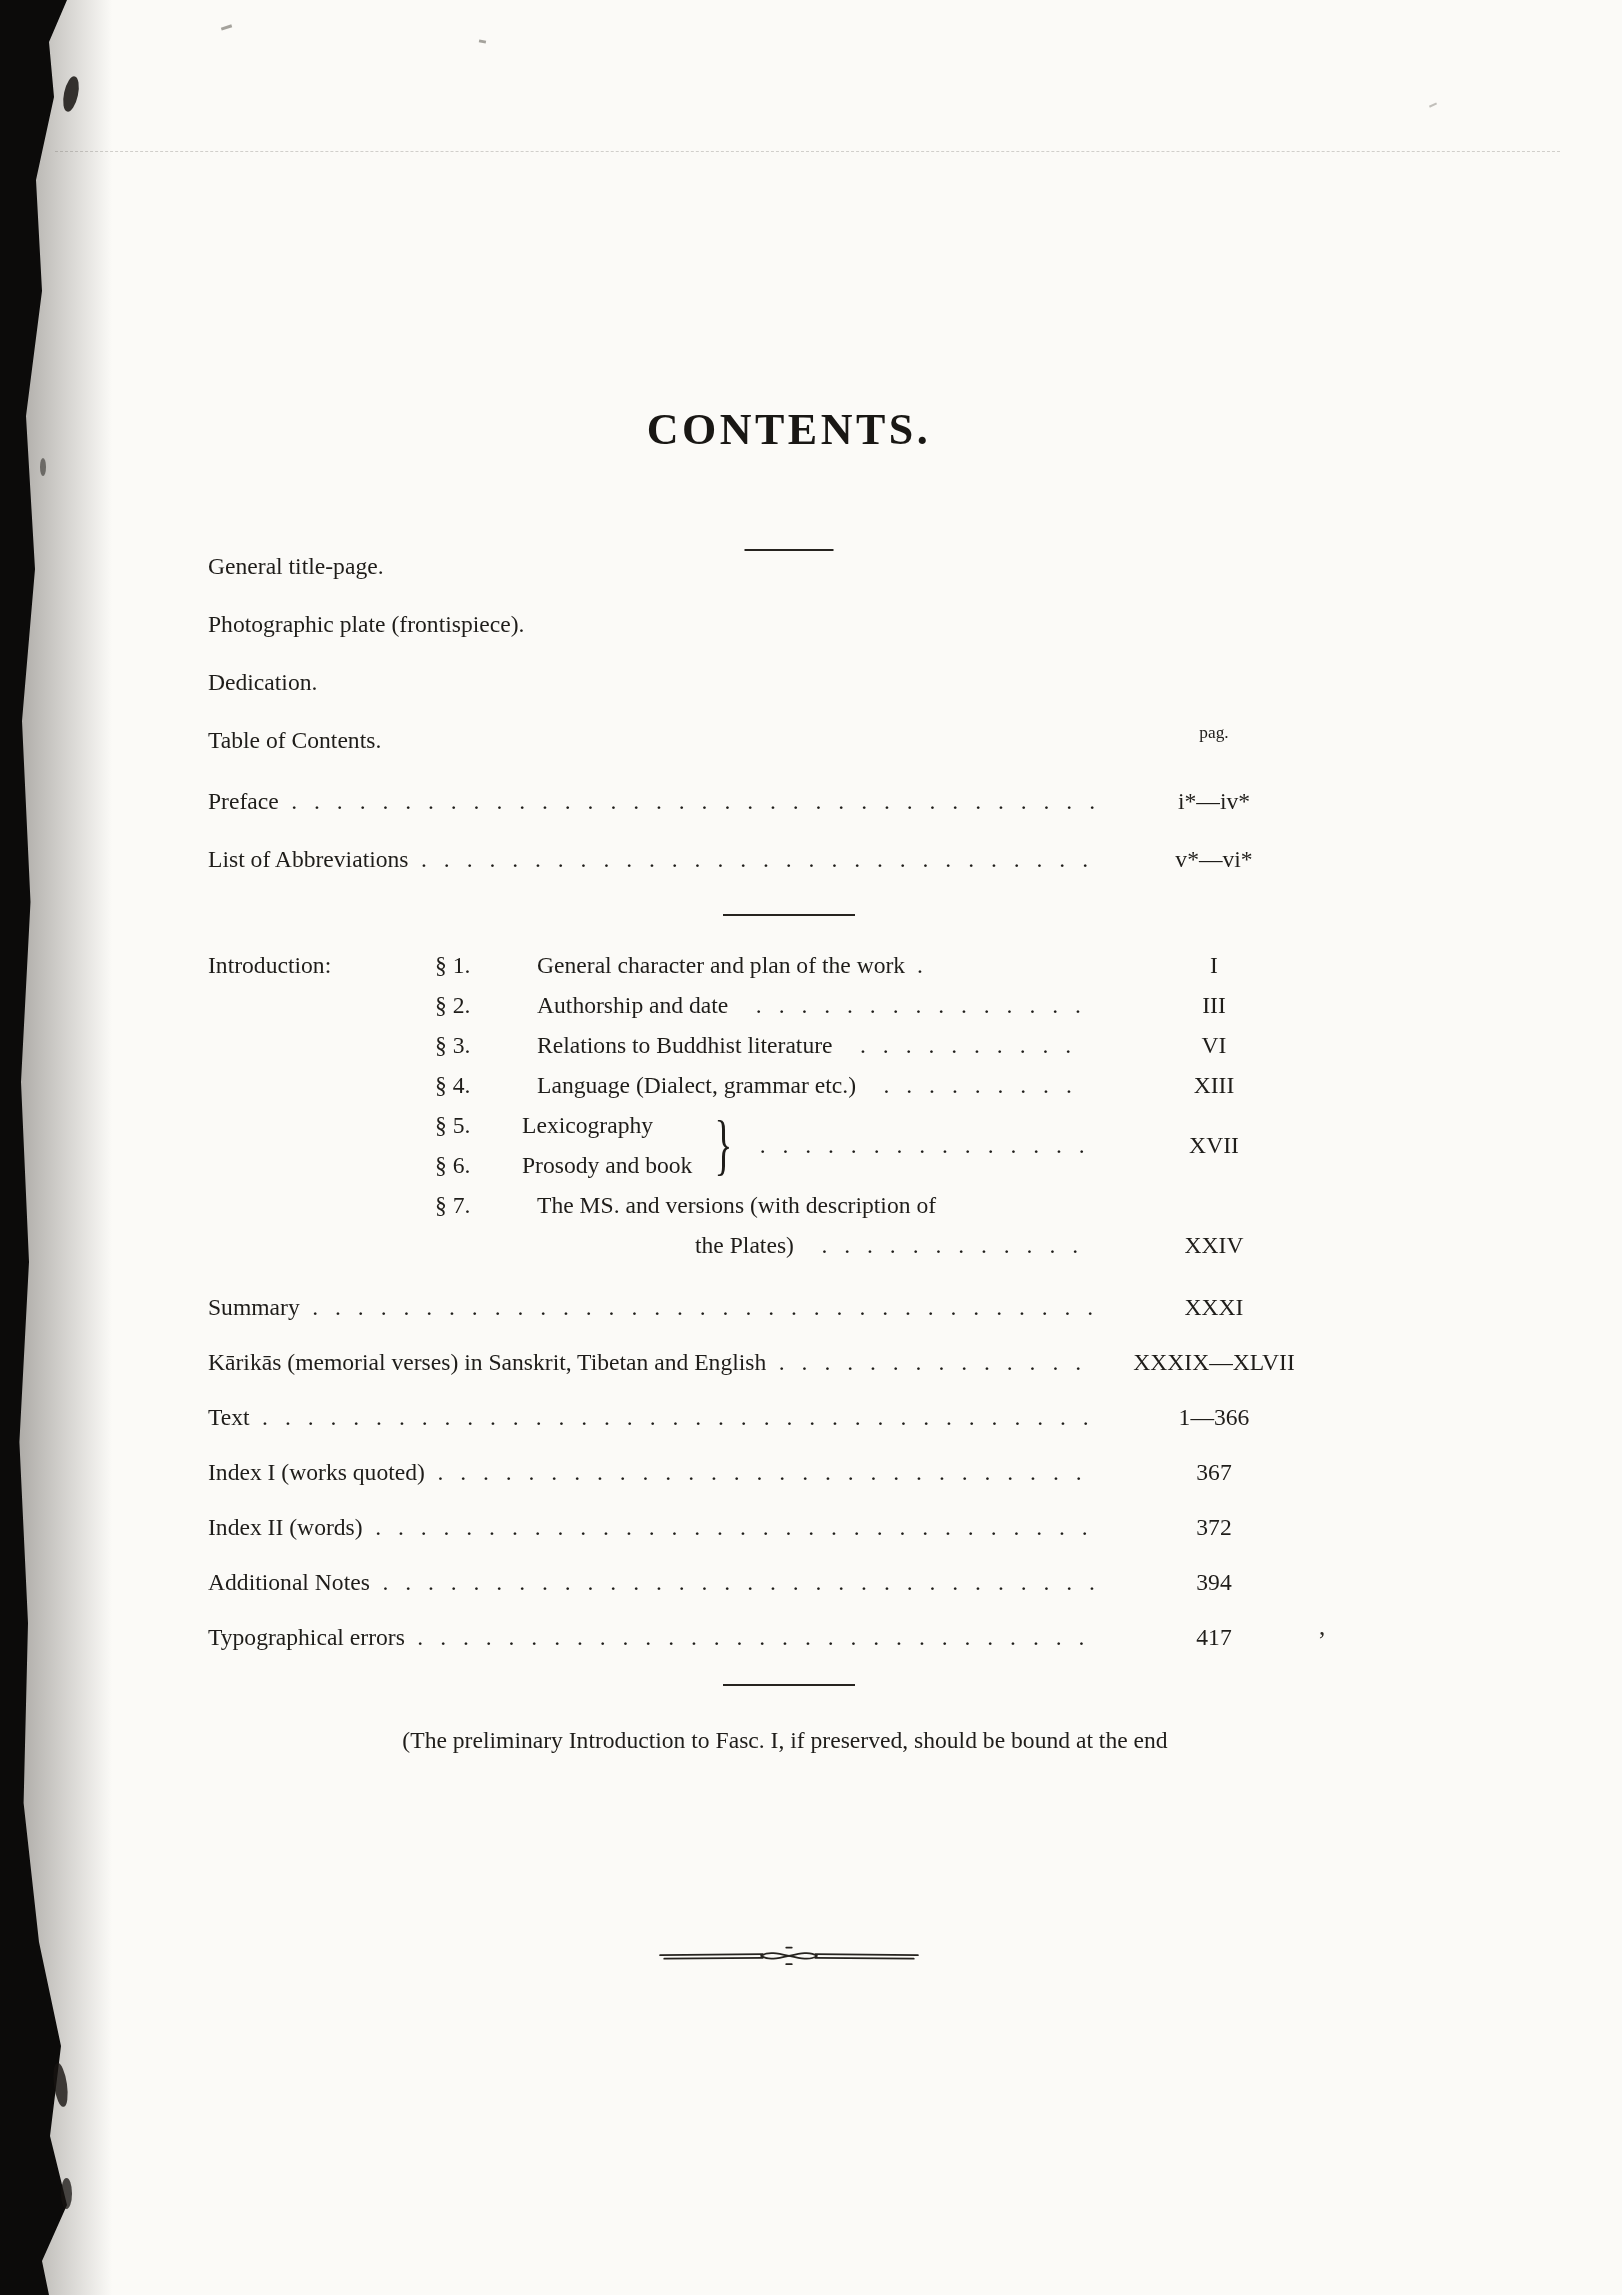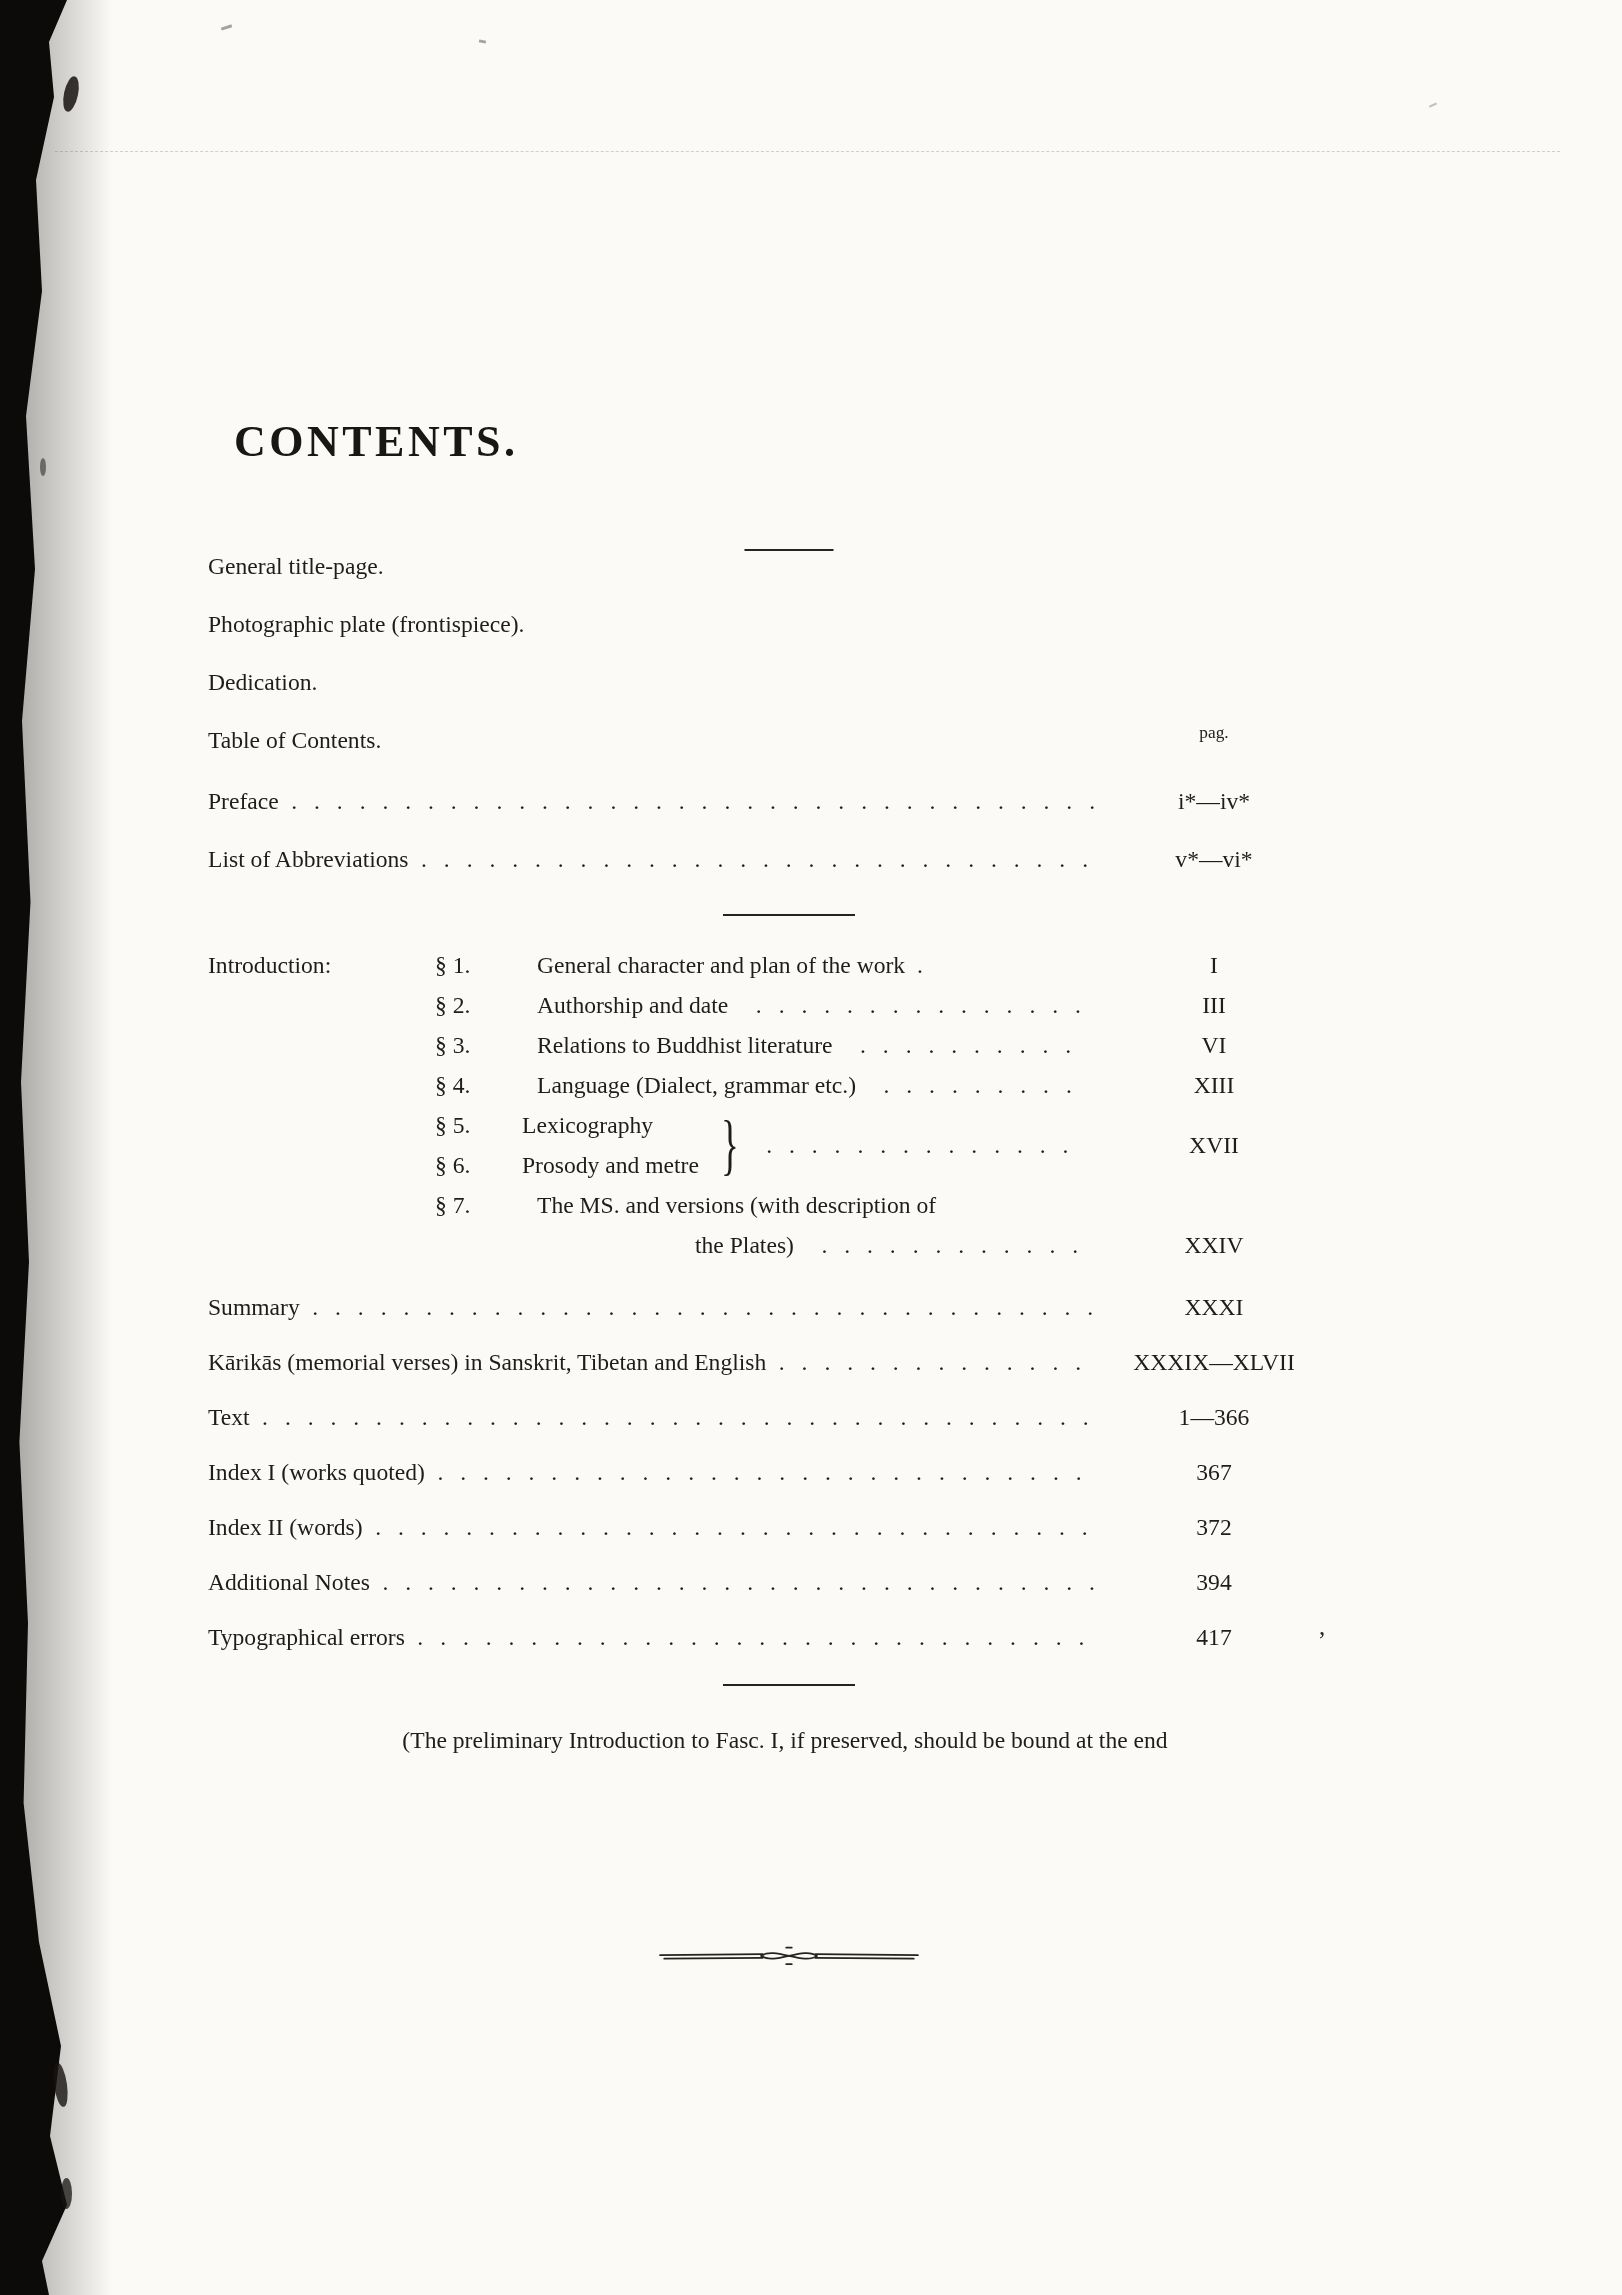--- a/index.html
+++ b/index.html
@@ -23,22 +23,22 @@
   .blob.b4{left:40px;top:458px;width:6.2px;height:18px;opacity:.5;}
   .noise-line{position:absolute;top:151px;left:55px;width:1505px;height:0;
     border-top:1.4px dashed rgba(100,96,90,.28);}
   .speck{position:absolute;background:#6b675f;opacity:.6;}
   .speck.s1{left:221px;top:26px;width:11px;height:2.8px;transform:rotate(-18deg);}
   .speck.s2{left:479px;top:40px;width:7px;height:2.8px;transform:rotate(10deg);}
   .speck.s3{left:1429px;top:104px;width:8.3px;height:2.1px;transform:rotate(-25deg);opacity:.4;}
   .stray-comma{position:absolute;left:1319px;top:1613px;font-size:25px;color:#2a2722;}
   
   .content{position:absolute;left:208px;top:0;width:1110px;}
-  .title{position:absolute;top:416px;left:0;width:100%;margin:0;
-    font-size:44px;font-weight:700;letter-spacing:3.5px;
+  .title{position:absolute;top:404px;left:0;width:100%;margin:0;
+    text-align:center;font-size:44px;font-weight:700;letter-spacing:3.5px;
     transform:translateX(26px);color:#191714;}
   .rule{position:absolute;height:2.1px;background:#26231f;left:calc(50% + 26px);
     transform:translateX(-50%);}
   .rule.r1{top:549px;width:89px;}
   .rule.r2{top:914px;width:132px;}
   .rule.r3{top:1684px;width:132px;}
   
   .row{display:flex;align-items:baseline;}
   .label{white-space:pre;}
   .spacer{flex:1 1 auto;}
@@ -148,21 +148,21 @@
         <span class="head-col"></span>
         <span class="num-col">§ 4.</span>
         <span class="label">Language (Dialect, grammar etc.)</span>
         <span class="leader">. . . . . . . . . . . . . . . . . . . . . . . . . . . . . . . . . . . . . . . . . . . . . . . .</span>
         <span class="pagecol">XIII</span>
       </div>
       <div class="row brace-row">
         <span class="head-col"></span>
         <div class="two-lines">
           <div class="tl"><span class="num-col">§ 5.</span><span class="label">Lexicography</span></div>
-          <div class="tl"><span class="num-col">§ 6.</span><span class="label">Prosody and metre</span></div>
+          <div class="tl"><span class="num-col">§ 6.</span><span class="label">Prosody and book</span></div>
         </div>
         <span class="brace">}</span>
         <span class="leader">. . . . . . . . . . . . . . . . . . . . . . . . . . . . . . . . . . . . . . . . . . . . . . . .</span>
         <span class="pagecol">XVII</span>
       </div>
       <div class="row">
         <span class="head-col"></span>
         <span class="num-col">§ 7.</span>
         <span class="label">The MS. and versions (with description of</span>
       </div>

